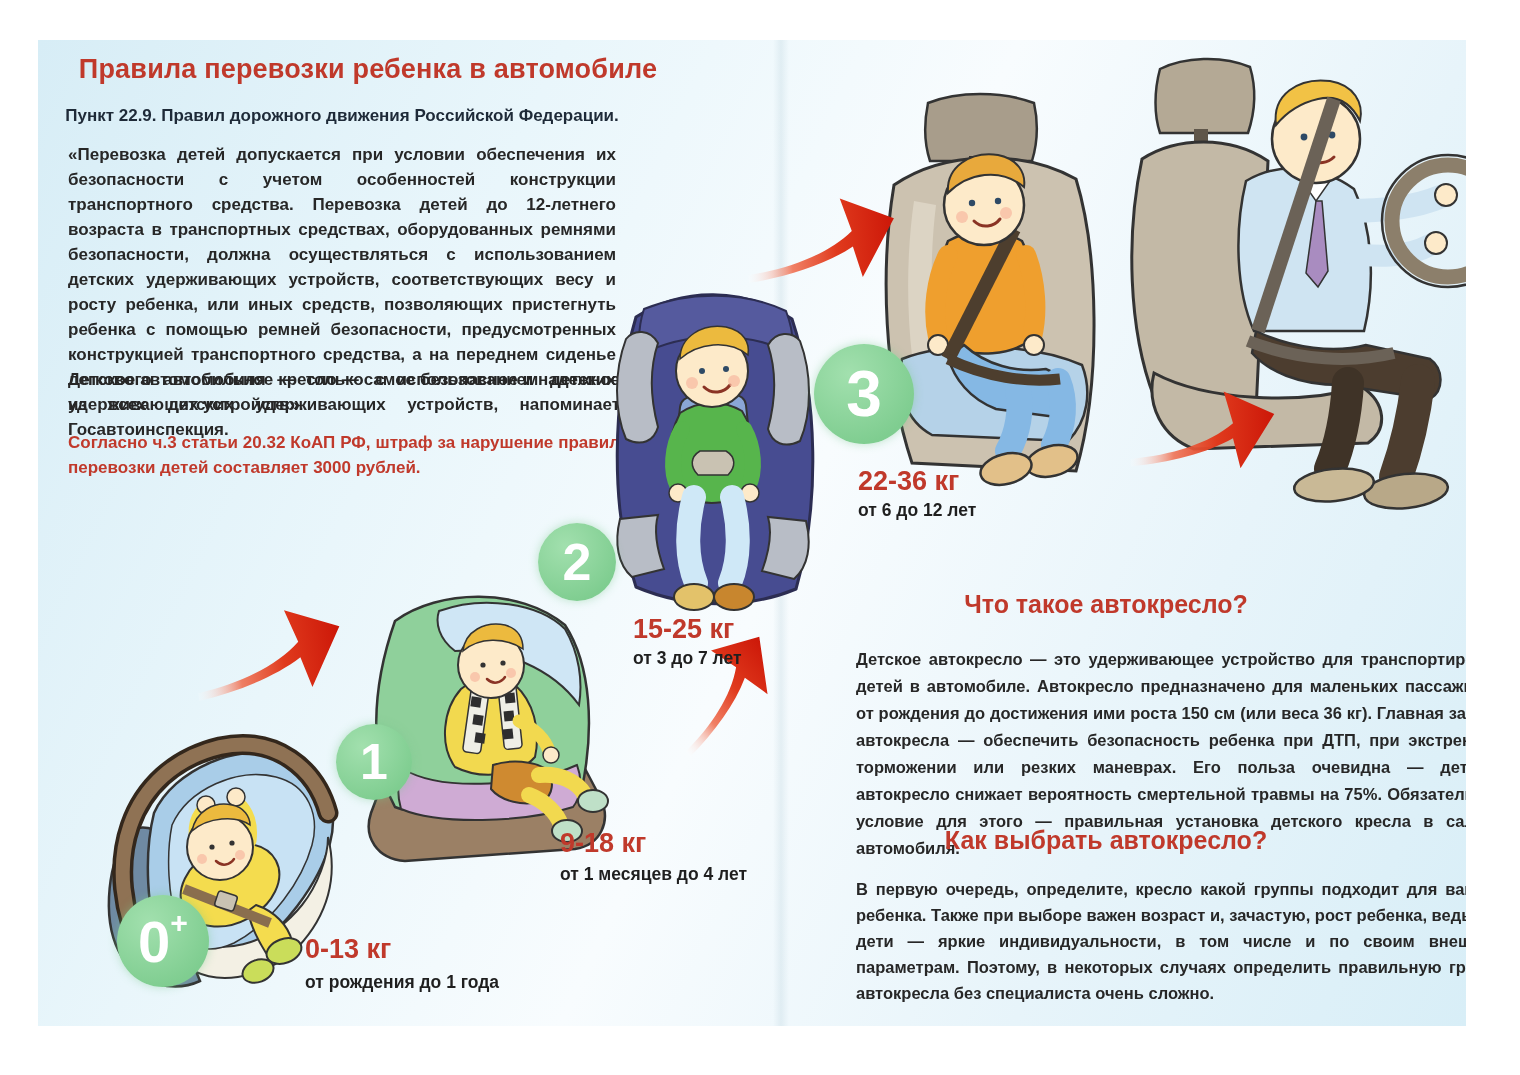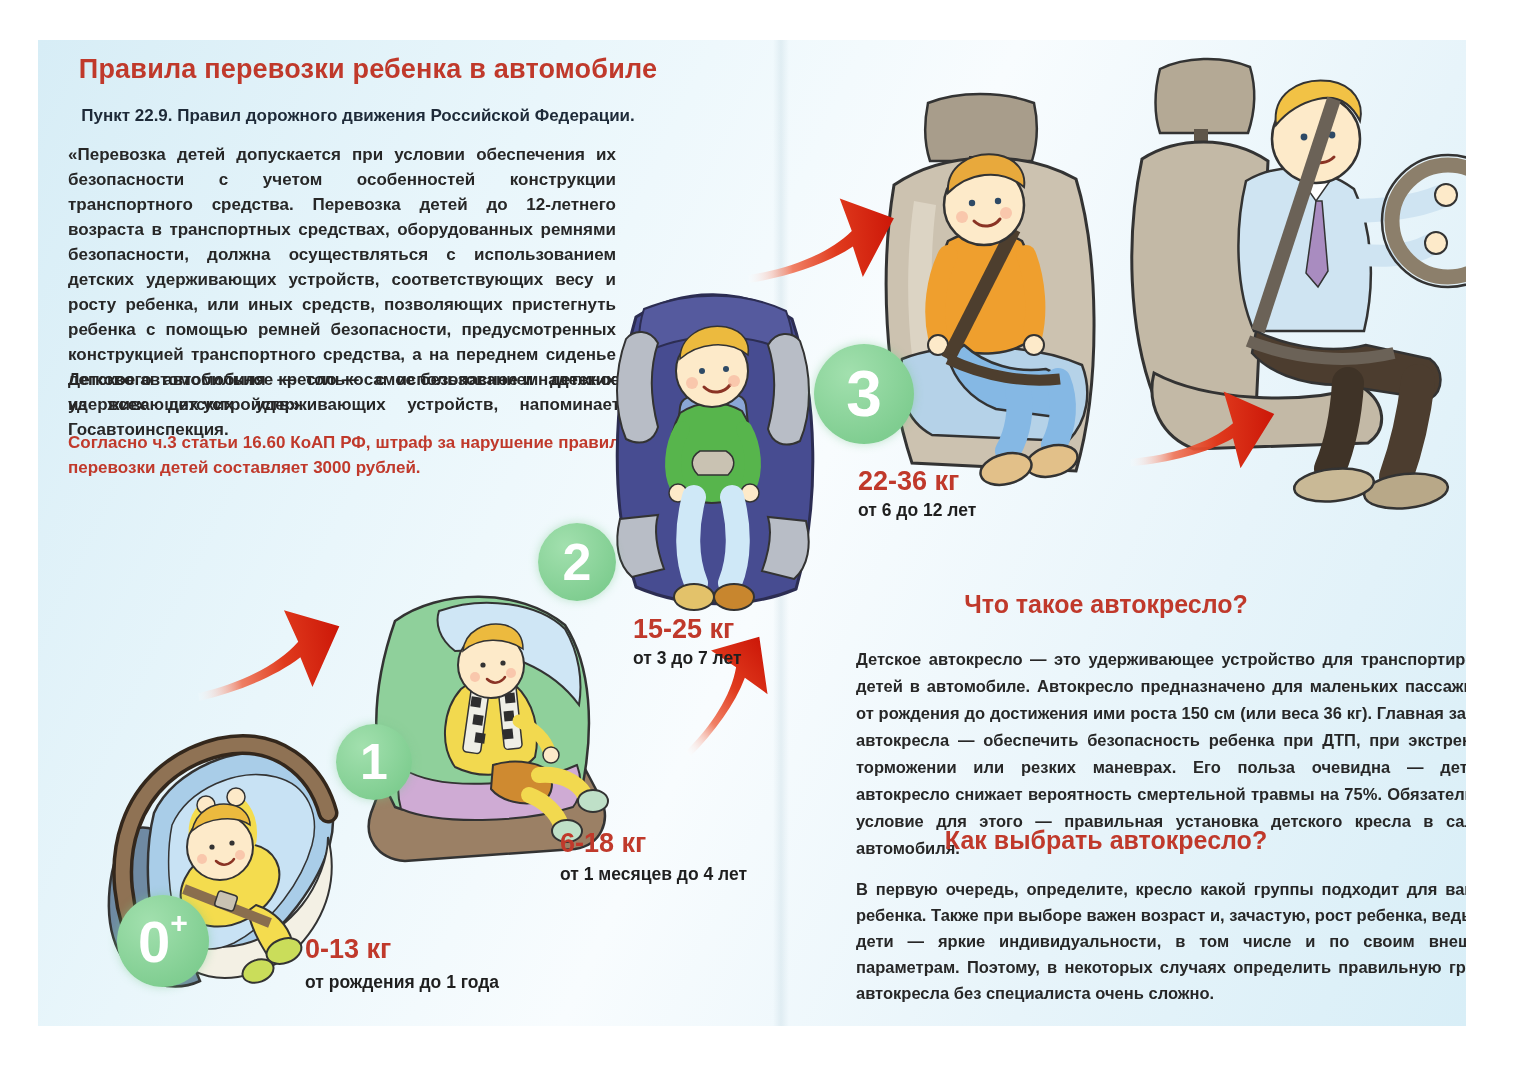--- a/index.html
+++ b/index.html
@@ -13,21 +13,21 @@
   }
   .fold{
     position:absolute;left:735px;top:0;width:16px;height:100%;
     background:linear-gradient(90deg,rgba(150,185,200,0) 0%,rgba(150,185,200,0.18) 50%,rgba(150,185,200,0) 100%);
   }
   .abs{position:absolute;text-align:center;}
   .title{
     left:30px;top:14px;width:600px;font-size:27px;font-weight:bold;color:#c0392b;letter-spacing:0.2px;
   }
   .subtitle{
-    left:40px;top:66px;width:560px;font-size:17px;font-weight:bold;color:#1e2a38;
+    left:24px;top:66px;width:560px;font-size:17px;font-weight:bold;color:#1e2a38;
   }
   .bodytext{
     font-size:17px;line-height:25px;font-weight:bold;color:#272727;text-align:justify;
   }
   .para-law{left:30px;top:102px;width:548px;}
   .para-gai{left:30px;top:327px;width:552px;}
   .para-fine{left:30px;top:390px;width:552px;color:#c0392b;}
   .sec-head{
     font-size:25px;font-weight:bold;color:#c0392b;
   }
@@ -80,21 +80,21 @@
   </defs>
 </svg>
 
 <div class="page">
   <div class="fold"></div>
 
   <div class="abs title">Правила перевозки ребенка в автомобиле</div>
   <div class="abs subtitle">Пункт 22.9. Правил дорожного движения Российской Федерации.</div>
   <div class="abs bodytext para-law">«Перевозка детей допускается при условии обеспечения их безопасности с учетом особенностей конструкции транспортного средства. Перевозка детей до 12-летнего возраста в транспортных средствах, оборудованных ремнями безопасности, должна осуществляться с использованием детских удерживающих устройств, соответствующих весу и росту ребенка, или иных средств, позволяющих пристегнуть ребенка с помощью ремней безопасности, предусмотренных конструкцией транспортного средства, а на переднем сиденье легкового автомобиля — только с использованием детских удерживающих устройств».</div>
   <div class="abs bodytext para-gai">Детское автомобильное кресло — самое безопасное и надежное из всех детских удерживающих устройств, напоминает Госавтоинспекция.</div>
-  <div class="abs bodytext para-fine">Согласно ч.3 статьи 16.60 КоАП РФ, штраф за нарушение правил перевозки детей составляет 3000 рублей.</div>
+  <div class="abs bodytext para-fine">Согласно ч.3 статьи 20.32 КоАП РФ, штраф за нарушение правил перевозки детей составляет 3000 рублей.</div>
 
   <div class="abs sec-head sec1-h">Что такое автокресло?</div>
   <div class="abs bodytext sec1-b">Детское автокресло — это удерживающее устройство для транспортировки детей в автомобиле. Автокресло предназначено для маленьких пассажиров от рождения до достижения ими роста 150 см (или веса 36 кг). Главная задача автокресла — обеспечить безопасность ребенка при ДТП, при экстренном торможении или резких маневрах. Его польза очевидна — детское автокресло снижает вероятность смертельной травмы на 75%. Обязательное условие для этого — правильная установка детского кресла в салоне автомобиля.</div>
   <div class="abs sec-head sec2-h">Как выбрать автокресло?</div>
   <div class="abs bodytext sec2-b">В первую очередь, определите, кресло какой группы подходит для вашего ребенка. Также при выборе важен возраст и, зачастую, рост ребенка, ведь все дети — яркие индивидуальности, в том числе и по своим внешним параметрам. Поэтому, в некоторых случаях определить правильную группу автокресла без специалиста очень сложно.</div>
 
   <div class="fig" id="fig0">
     <svg viewBox="0 0 260 330">
       <path d="M38,150 C18,185 14,240 34,272 C52,300 86,308 112,296 C92,250 78,195 76,150 C62,140 46,140 38,150 Z" fill="#6f8aa3" stroke="#333" stroke-width="2.5"></path>
       <path d="M66,128 C86,84 150,58 196,70 C236,82 252,120 242,158 C232,196 196,248 150,276 C118,295 88,290 74,262 C58,230 56,168 66,128 Z" fill="#a9cde8" stroke="#333" stroke-width="2.5"></path>
@@ -273,20 +273,20 @@
   </div>
   <div class="badge" id="badge2">
     <span class="b-num">2</span>
   </div>
   <div class="badge" id="badge3">
     <span class="b-num">3</span>
   </div>
 
   <div class="wlabel" id="w0">0-13 кг</div>
   <div class="alabel" id="a0">от рождения до 1 года</div>
-  <div class="wlabel" id="w1">6-18 кг</div>
+  <div class="wlabel" id="w1">9-18 кг</div>
   <div class="alabel" id="a1">от 1 месяцев до 4 лет</div>
   <div class="wlabel" id="w2">15-25 кг</div>
   <div class="alabel" id="a2">от 3 до 7 лет</div>
   <div class="wlabel" id="w3">22-36 кг</div>
   <div class="alabel" id="a3">от 6 до 12 лет</div>
 
 </div>
 
 </body></html>

